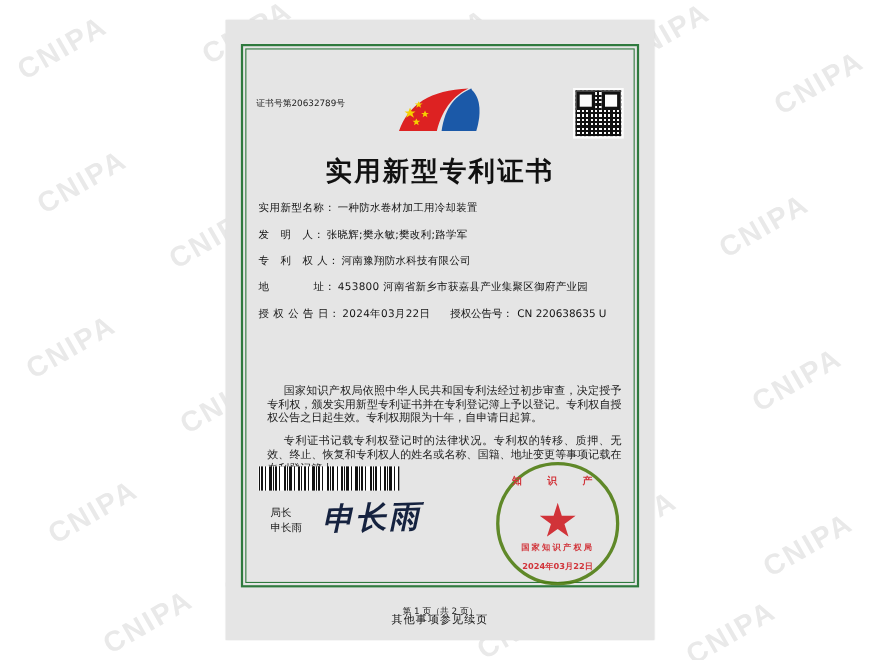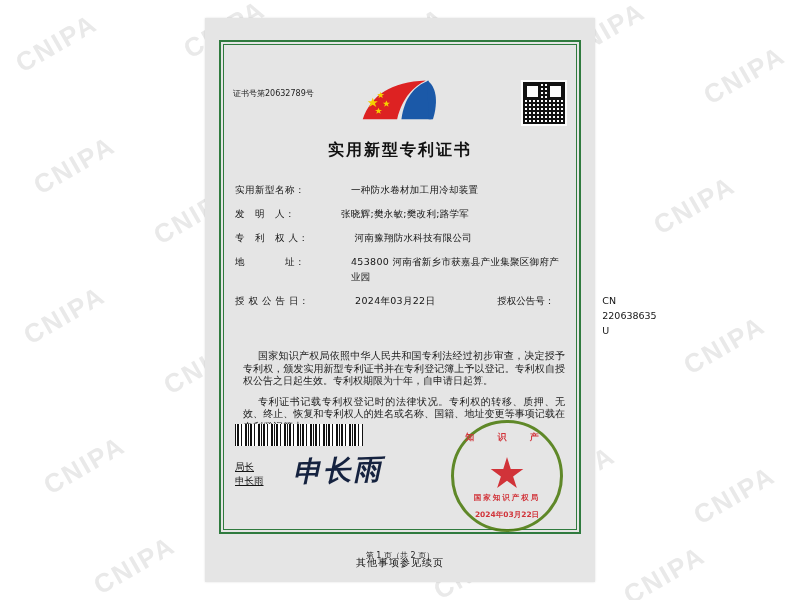--- a/index.html
+++ b/index.html
@@ -111,41 +111,40 @@
     height: 52px;
     margin-left: -43px;
   }
 
   .title {
     position: absolute;
     left: 0;
     right: 0;
     top: 88px;
     text-align: center;
-    font-size: 16px;
+    font-size: 24px;
     font-weight: bold;
     letter-spacing: 2px;
     color: #111;
     font-family: "DejaVu Sans", "Liberation Sans", sans-serif;
   }
 
   .fields {
     position: absolute;
     left: 4px;
     right: 4px;
     top: 130px;
   }
   .field-row {
     display: flex;
-    align-items: flex-start;
+    align-items: center;
     font-size: 9.5px;
     line-height: 15px;
     margin-bottom: 9px;
     color: #141414;
-    gap: 44px;
   }
   .field-label {
     flex: 0 0 auto;
     white-space: pre;
     letter-spacing: 0.5px;
   }
   .field-value {
     flex: 1 1 auto;
     padding-left: 2px;
     letter-spacing: 0.3px;
@@ -176,26 +175,25 @@
     top: 372px;
     width: 128px;
     height: 22px;
     background: repeating-linear-gradient(90deg,
       #111 0 1px, #fff 1px 2px, #111 2px 4px, #fff 4px 6px,
       #111 6px 7px, #fff 7px 10px, #111 10px 12px, #fff 12px 13px);
   }
 
   .signature-block {
     position: absolute;
-    left: 4px;
+    left: 15px;
     top: 408px;
     font-size: 9.5px;
     line-height: 14px;
     color: #141414;
-    text-decoration: underline;
   }
 
   .handwriting {
     position: absolute;
     left: 62px;
     top: 400px;
     font-size: 28px;
     font-family: "DejaVu Serif", "Liberation Serif", serif;
     font-style: italic;
     font-weight: bold;

